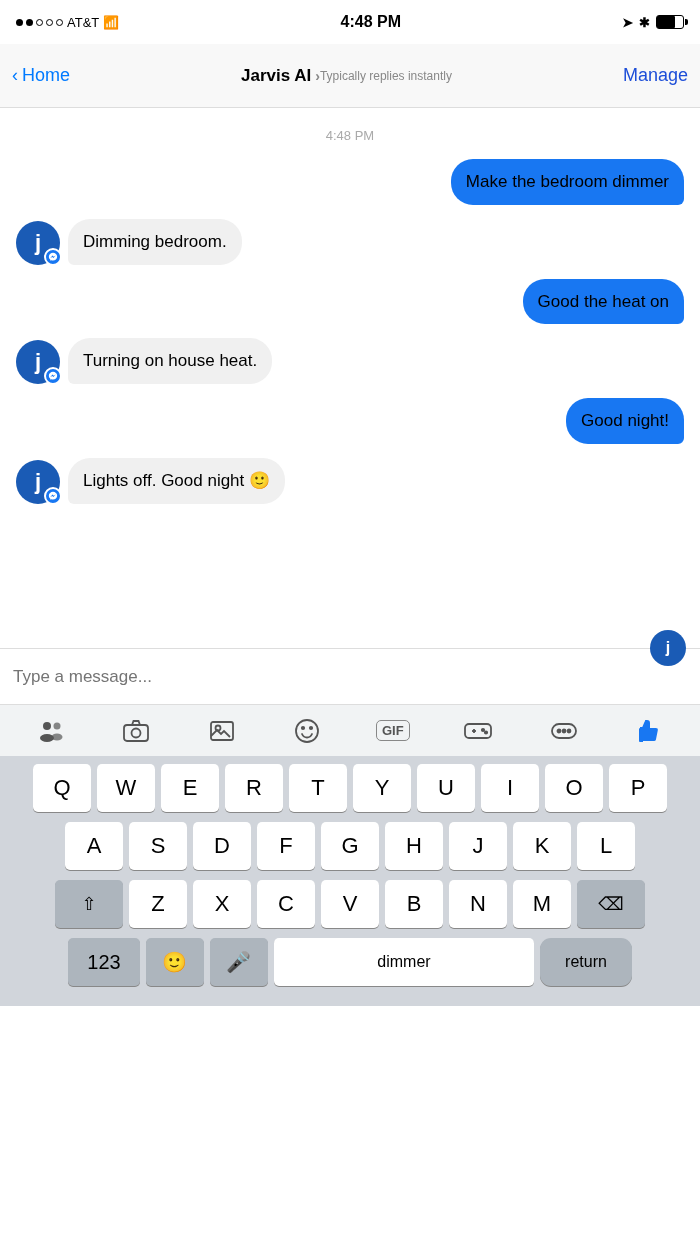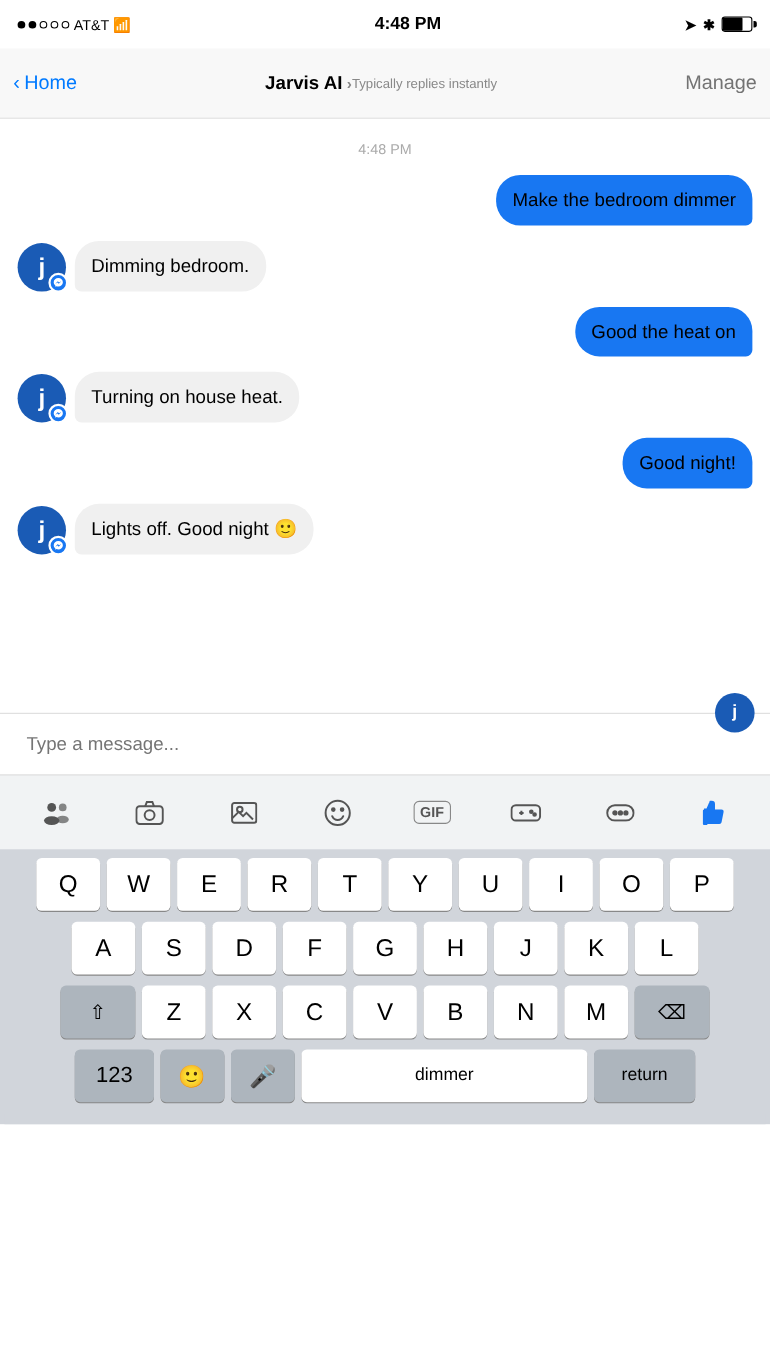--- a/index.html
+++ b/index.html
@@ -82,21 +82,21 @@
       display: flex;
       align-items: center;
       gap: 4px;
     }
     .nav-subtitle {
       font-size: 12px;
       color: #888;
       margin-top: 1px;
     }
     .nav-manage {
-      color: #737373;
+      color: #1d4ed8;
       font-size: 18px;
       cursor: pointer;
     }
 
     
     .chat-area {
       background: #fff;
       padding: 12px 16px;
       overflow-y: auto;
       height: 540px;
@@ -183,35 +183,35 @@
       font-weight: bold;
     }
 
     
     .input-bar {
       height: 56px;
       background: #fff;
       border-top: 1px solid #ddd;
       display: flex;
       align-items: center;
-      padding: 0 24px;
+      padding: 0 13px;
       gap: 10px;
     }
     .message-input {
       flex: 1;
       border: none;
       outline: none;
       font-size: 17px;
       color: #aaa;
       background: transparent;
     }
 
     
     .toolbar {
-      height: 68px;
+      height: 52px;
       background: #f1f3f4;
       border-top: 1px solid #ddd;
       display: flex;
       align-items: center;
       justify-content: space-around;
       padding: 0 8px;
     }
     .toolbar-icon {
       color: #555;
       font-size: 24px;
@@ -470,16 +470,16 @@
     <div class="key">N</div>
     <div class="key">M</div>
     <div class="key special delete" style="flex:1.3;max-width:68px;font-size:18px;">⌫</div>
   </div>
 
   <div class="key-row">
     <div class="key special numbers" style="max-width:72px;">123</div>
     <div class="key special emoji" style="max-width:58px;font-size:20px;">🙂</div>
     <div class="key special mic" style="max-width:58px;">🎤</div>
     <div class="key space" style="max-width:260px;font-size:16px;">dimmer</div>
-    <div class="key special return" style="max-width:92px;flex:1.5;font-size:16px;">return</div>
+    <div class="key special return" style="max-width:92px;flex:1.5;font-size:16px;border-radius:11px;">return</div>
   </div>
   <div style="height:10px;background:#d1d5db;"></div>
 </div>
 
 </body></html>

